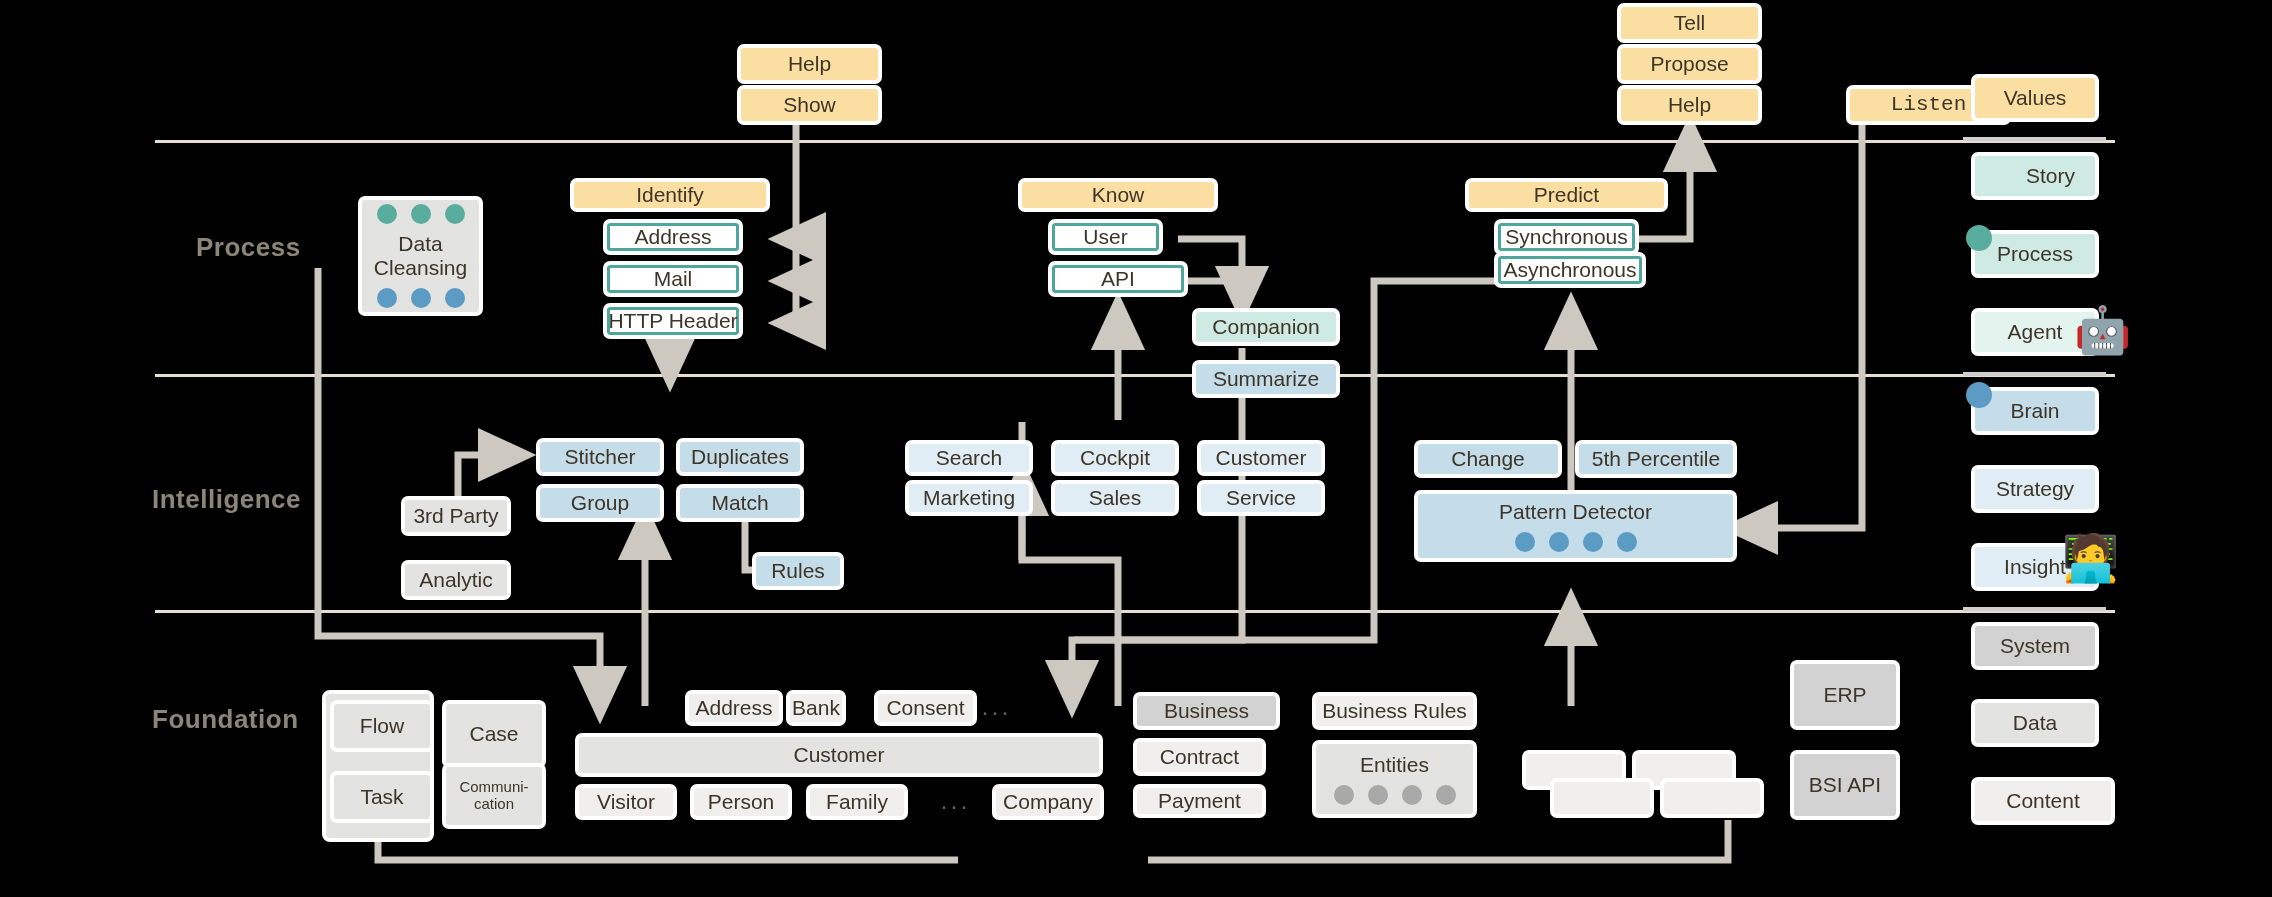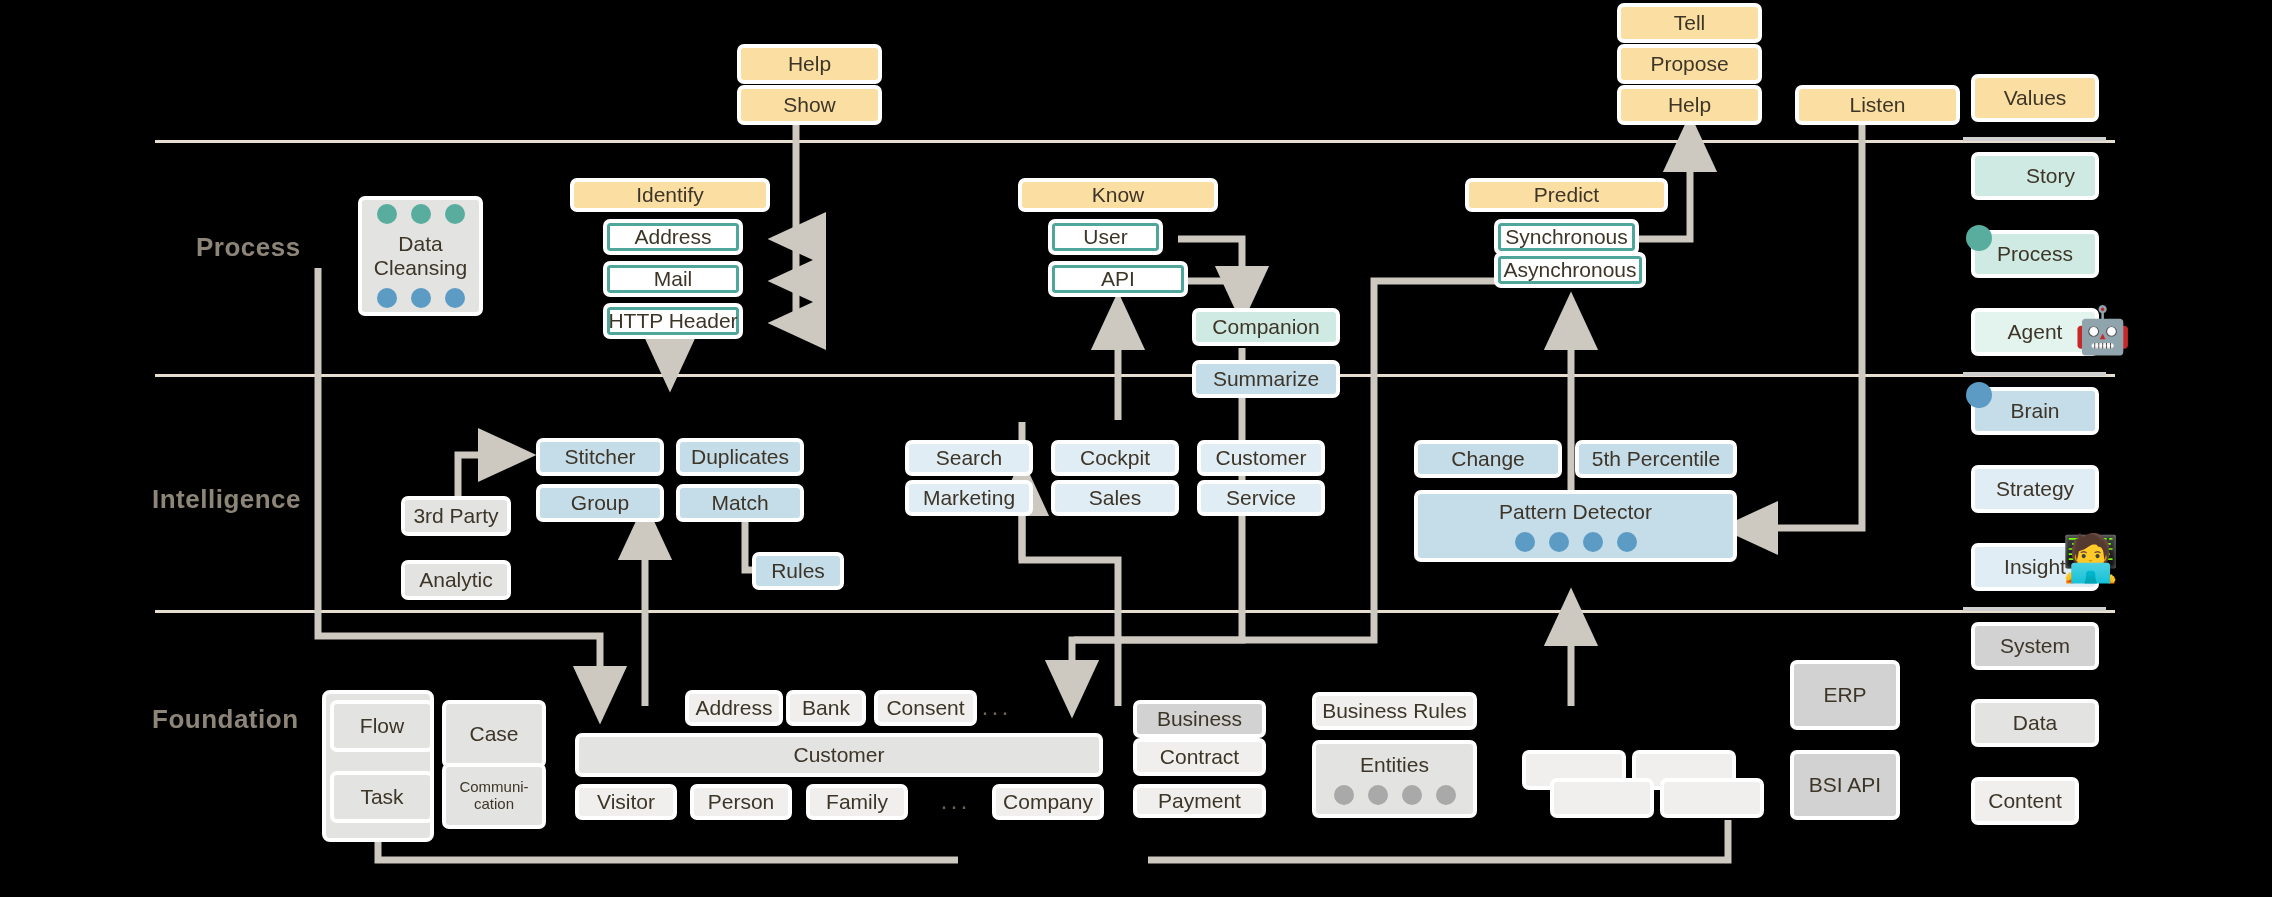--- a/index.html
+++ b/index.html
@@ -111,21 +111,21 @@
     </g>
   </svg>
 
   <div class="node yellow" style="left:737px;top:44px;width:145px;height:40px;">Help</div>
   <div class="node yellow" style="left:737px;top:85px;width:145px;height:40px;">Show</div>
 
   <div class="node yellow" style="left:1617px;top:3px;width:145px;height:40px;">Tell</div>
   <div class="node yellow" style="left:1617px;top:44px;width:145px;height:40px;">Propose</div>
   <div class="node yellow" style="left:1617px;top:85px;width:145px;height:40px;">Help</div>
 
-  <div class="node yellow" style="left:1795px;top:85px;width:165px;height:40px;">Listen</div>
+  <div class="node yellow" style="left:1846px;top:85px;width:165px;height:40px;font-family:Liberation Mono, monospace;">Listen</div>
 
   <div class="node grey stacknode" style="left:358px;top:196px;width:125px;height:120px;">
     <span class="dotrow">
       <i class="dot teal"></i>
         <i class="dot teal"></i>
         <i class="dot teal"></i>
     </span>
     <span class="multiline" style="display:block;white-space:normal;">Data Cleansing</span>
     <span class="dotrow">
       <i class="dot blue"></i>
@@ -182,33 +182,33 @@
   <div class="group-frame" style="left:322px;top:690px;width:112px;height:152px;"></div>
   <div class="node grey" style="left:330px;top:700px;width:104px;height:52px;">Flow</div>
   <div class="node grey" style="left:442px;top:700px;width:104px;height:68px;">Case</div>
   <div class="node grey" style="left:330px;top:771px;width:104px;height:52px;">Task</div>
   <div class="node grey multiline" style="left:442px;top:763px;width:104px;height:66px;font-size:15px;">
       <span style="white-space:pre-line;">Communi-
 cation</span>
     </div>
 
   <div class="node grey-l" style="left:685px;top:690px;width:98px;height:36px;">Address</div>
-  <div class="node grey-l" style="left:786px;top:690px;width:80px;height:36px;">Bank</div>
+  <div class="node grey-l" style="left:786px;top:690px;width:60px;height:36px;">Bank</div>
   <div class="node grey-l" style="left:874px;top:690px;width:103px;height:36px;">Consent</div>
   <div class="ellipsis" style="left:981px;top:698px;">···</div>
 
   <div class="node grey" style="left:575px;top:733px;width:528px;height:44px;">Customer</div>
 
   <div class="node grey-l" style="left:575px;top:784px;width:102px;height:36px;">Visitor</div>
   <div class="node grey-l" style="left:690px;top:784px;width:102px;height:36px;">Person</div>
   <div class="node grey-l" style="left:806px;top:784px;width:102px;height:36px;">Family</div>
   <div class="ellipsis" style="left:940px;top:792px;">···</div>
   <div class="node grey-l" style="left:992px;top:784px;width:112px;height:36px;">Company</div>
 
-  <div class="node grey-d" style="left:1133px;top:692px;width:133px;height:38px;margin-top:8px;">Business</div>
+  <div class="node grey-d" style="left:1133px;top:692px;width:147px;height:38px;">Business</div>
   <div class="node grey-l" style="left:1133px;top:738px;width:133px;height:38px;">Contract</div>
   <div class="node grey-l" style="left:1133px;top:784px;width:133px;height:34px;">Payment</div>
 
   <div class="node grey-l" style="left:1312px;top:692px;width:165px;height:38px;">Business Rules</div>
   <div class="node grey stacknode" style="left:1312px;top:740px;width:165px;height:78px;gap:8px;">
     <span>Entities</span>
     <span class="dotrow">
       <i class="dot grey"></i>
         <i class="dot grey"></i>
         <i class="dot grey"></i>
@@ -236,15 +236,15 @@
 
   <div class="node blue" style="left:1971px;top:387px;width:128px;height:48px;">Brain</div>
   <i class="dot blue" style="position:absolute;left:1966px;top:382px;width:26px;height:26px;"></i>
   <div class="node blue-l" style="left:1971px;top:465px;width:128px;height:48px;">Strategy</div>
   <div class="node blue-l" style="left:1971px;top:543px;width:128px;height:48px;">Insight</div>
   <div class="emoji" style="left:2062px;top:535px;">🧑‍💻</div>
   <div class="legend-sep" style="left:1963px;top:607px;width:143px;"></div>
 
   <div class="node grey-d" style="left:1971px;top:622px;width:128px;height:48px;">System</div>
   <div class="node grey" style="left:1971px;top:699px;width:128px;height:48px;">Data</div>
-  <div class="node grey-l" style="left:1971px;top:777px;width:108px;height:48px;">Content</div>
+  <div class="node grey-l" style="left:1971px;top:777px;width:144px;height:48px;">Content</div>
 
 </div>
 
 </body></html>

